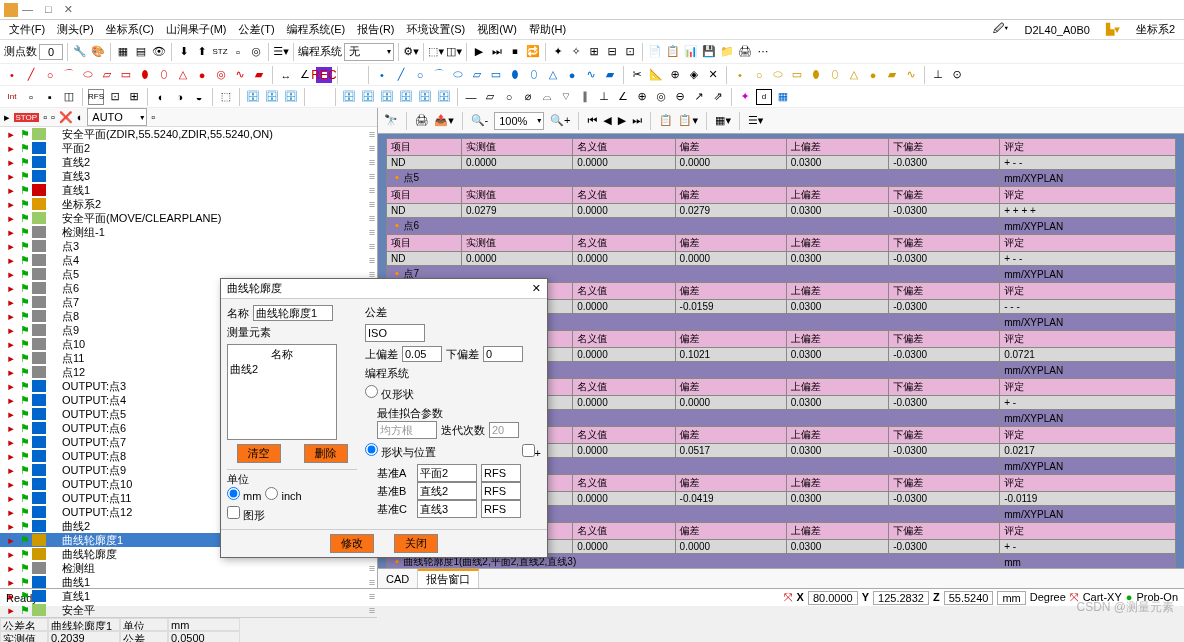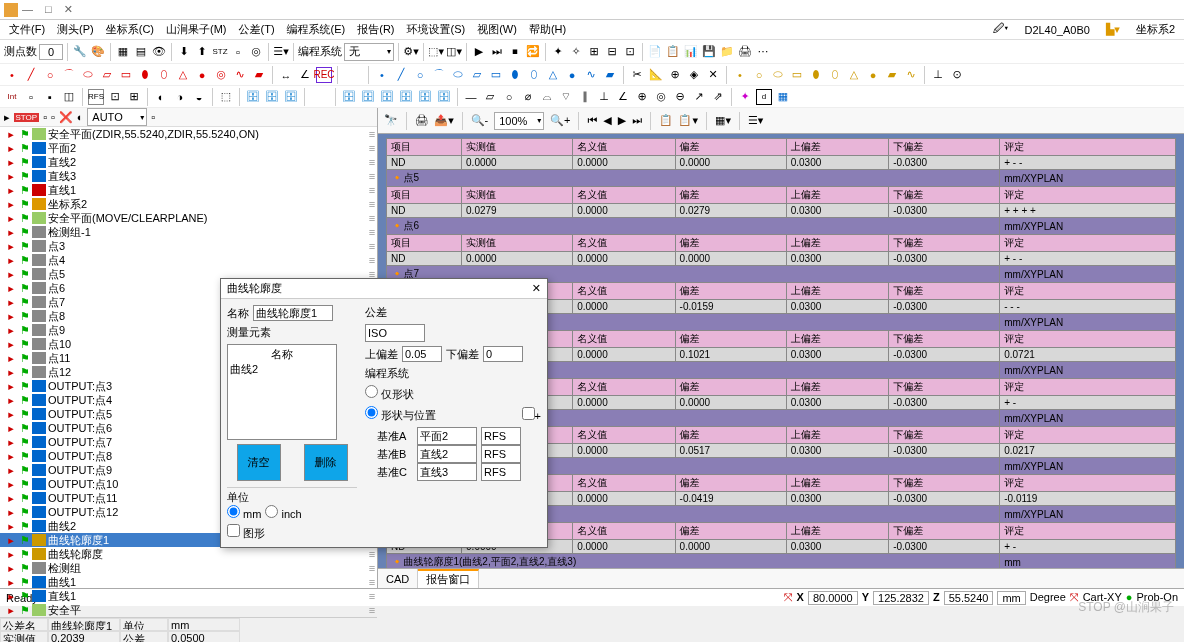--- a/index.html
+++ b/index.html
@@ -20,21 +20,21 @@
 .shaperow{height:22px;background:#fff;display:flex;align-items:center;padding:0 4px;gap:3px;border-bottom:1px solid #eee;}
 .shape{width:16px;height:16px;display:flex;align-items:center;justify-content:center;}
 .red{color:#d00;}
 .main{display:flex;height:480px;}
 .leftpane{width:378px;background:#fff;display:flex;flex-direction:column;border-right:1px solid #aaa;}
 .treebar{height:22px;display:flex;align-items:center;gap:4px;padding:0 4px;background:#f8f8f8;border-bottom:1px solid #ddd;}
 .tree{flex:0 0 auto;overflow:auto;}
 .trow{display:flex;align-items:center;height:14px;padding-left:4px;position:relative;}
 .trow .flags{width:14px;text-align:center;}
 .trow .ic{width:14px;height:12px;display:inline-block;}
-.trow .txt{flex:1;padding-left:2px;}
+.trow .txt{flex:1;padding-left:16px;}
 .trow .handle{width:10px;text-align:center;color:#999;}
 .trow.sel{background:#3d7dca;color:#fff;}
 .tab{padding:0 8px;border-right:1px solid #ccc;height:100%;display:flex;align-items:center;}
 .tab.active{background:#fff;border-top:2px solid #f90;}
 .proptbl{border-top:1px solid #ccc;font-size:10px;}
 .proptbl .prow{display:flex;height:13px;}
 .proptbl .pc{border:0.5px solid #ddd;padding:0 2px;overflow:hidden;}
 .rtpane{flex:1;background:#6782b5;display:flex;flex-direction:column;}
 .rtbar{height:26px;background:#f8f8f8;display:flex;align-items:center;gap:6px;padding:0 6px;border-bottom:1px solid #aaa;}
 .rtcont{flex:1;overflow:auto;padding:4px 8px;}
@@ -50,21 +50,21 @@
 
 .dlg{position:absolute;left:220px;top:278px;width:328px;background:#f4f4f4;border:1px solid #666;box-shadow:2px 2px 8px rgba(0,0,0,.3);}
 .dlg .dtitle{height:20px;display:flex;align-items:center;padding:0 6px;background:#fff;border-bottom:1px solid #ccc;}
 .dlg .dtitle .x{margin-left:auto;}
 .dlg .body{padding:6px;display:flex;gap:8px;}
 .dlg .col{display:flex;flex-direction:column;gap:4px;}
 .dlg .lbl{font-size:11px;}
 .dlg input[type=text]{border:1px solid #888;height:16px;padding:0 2px;width:60px;}
 .dlg .sel{border:1px solid #888;height:18px;width:60px;background:#fff;padding:0 2px;display:inline-flex;align-items:center;}
 .dlg .listbox{border:1px solid #888;background:#fff;width:110px;height:96px;padding:2px;}
-.dlg .btn{border:1px solid #888;background:#0ea5e9;padding:10px 10px;}
+.dlg .btn{border:1px solid #888;background:#f97316;padding:1px 10px;}
 .dlg .btnrow{display:flex;justify-content:center;gap:20px;padding:4px;border-top:1px solid #ccc;}
 .dlg .row{display:flex;align-items:center;gap:4px;}
 .dlg .grp{border-top:1px solid #ccc;padding-top:2px;margin-top:2px;}
 svg{display:block;}
 </style>
 </head>
 <body>
 
 <div class="titlebar">
   <span class="ico">
@@ -156,21 +156,21 @@
   <span class="shape red">⬮</span>
   <span class="shape red">⬯</span>
   <span class="shape red">△</span>
   <span class="shape red">●</span>
   <span class="shape red">◎</span>
   <span class="shape red">∿</span>
   <span class="shape red">▰</span>
   <span class="sep"></span>
   <span class="shape">↔</span>
   <span class="shape">∠</span>
-  <span class="shape" style="color:#c00;font-size:10px;border:1px solid #6d28d9">REC</span>
+  <span class="shape" style="color:#c00;font-size:12px;border:5px solid #6d28d9">REC</span>
   <span class="sep"></span>
   <span style="width:20px"></span>
   <span class="sep"></span>
 
   <span class="shape" style="color:#06c">•</span>
   <span class="shape" style="color:#06c">╱</span>
   <span class="shape" style="color:#06c">○</span>
   <span class="shape" style="color:#06c">⌒</span>
   <span class="shape" style="color:#06c">⬭</span>
   <span class="shape" style="color:#06c">▱</span>
@@ -869,20 +869,28 @@
       <span class="lbl">公差</span>
       <div class="sel">ISO</div>
       <div class="row">
         <span>上偏差</span>
           <input type="text" style="width: 40px;" value="0.05">
         <span>下偏差</span>
           <input type="text" style="width: 40px;" value="0">
       </div>
       <span class="lbl">编程系统</span>
       <label><input type="radio" style=""> <span>仅形状</span></label>
+      <div style="padding-left:12px">
+        <span class="lbl">最佳拟合参数</span>
+        <div class="row">
+          <div class="sel" style="color:#999">均方根</div>
+          <span>迭代次数</span>
+          <input type="text" style="width: 30px; color: rgb(153, 153, 153);" value="20">
+        </div>
+      </div>
       <div class="row">
           <label><input type="radio" checked="" style=""> <span>形状与位置</span></label>
         <span style="margin-left:auto"><input type="checkbox" style=""><span>+</span></span>
         </div>
       <div style="padding-left:12px">
         <div class="row">
             <span style="width:36px">基准A</span>
             <div class="sel">平面2</div>
             <div class="sel" style="width:40px">RFS</div>
           </div>
@@ -892,15 +900,19 @@
             <div class="sel" style="width:40px">RFS</div>
           </div>
         <div class="row">
             <span style="width:36px">基准C</span>
             <div class="sel">直线3</div>
             <div class="sel" style="width:40px">RFS</div>
           </div>
       </div>
     </div>
   </div>
+  <div class="btnrow">
+    <button class="btn">修改</button>
+    <button class="btn">关闭</button>
+  </div>
 </div>
 
-<div style="position:absolute;right:10px;bottom:26px;color:rgba(120,120,120,.5);font-size:12px">STOP @山涧果子</div>
+<div style="position:absolute;right:10px;bottom:26px;color:rgba(120,120,120,.5);font-size:12px">CSDN @测量元素</div>
 
 </body></html>

